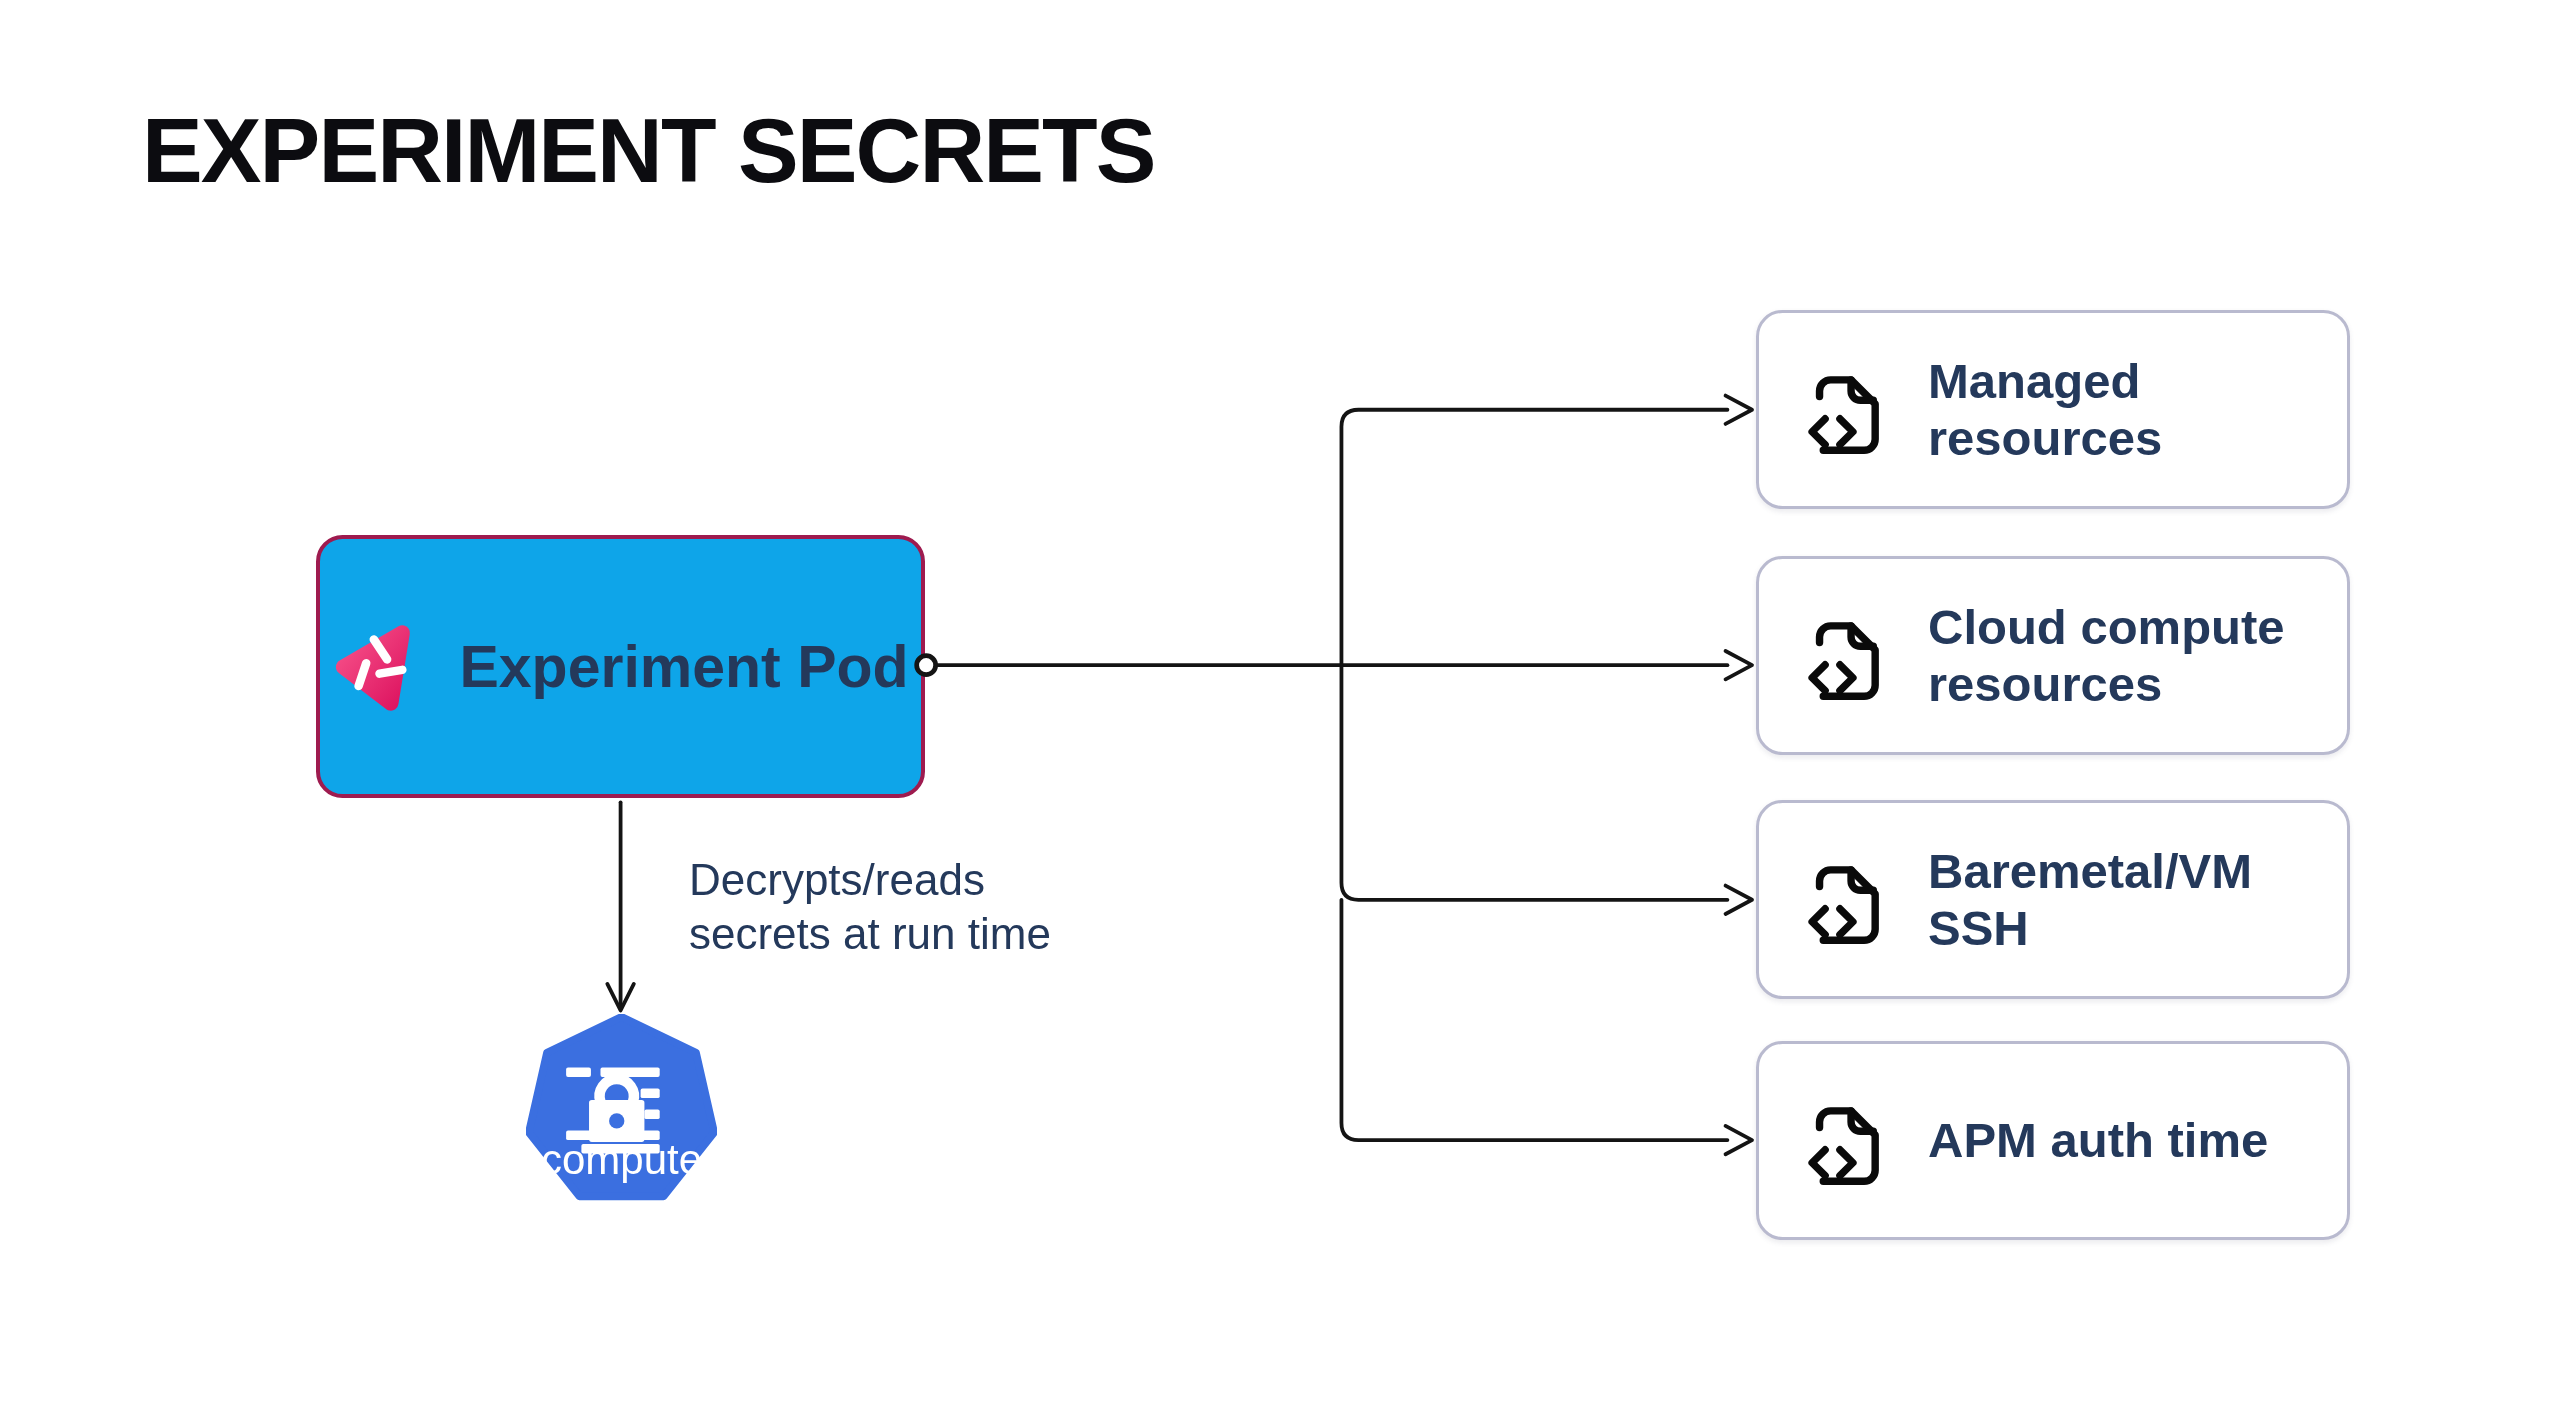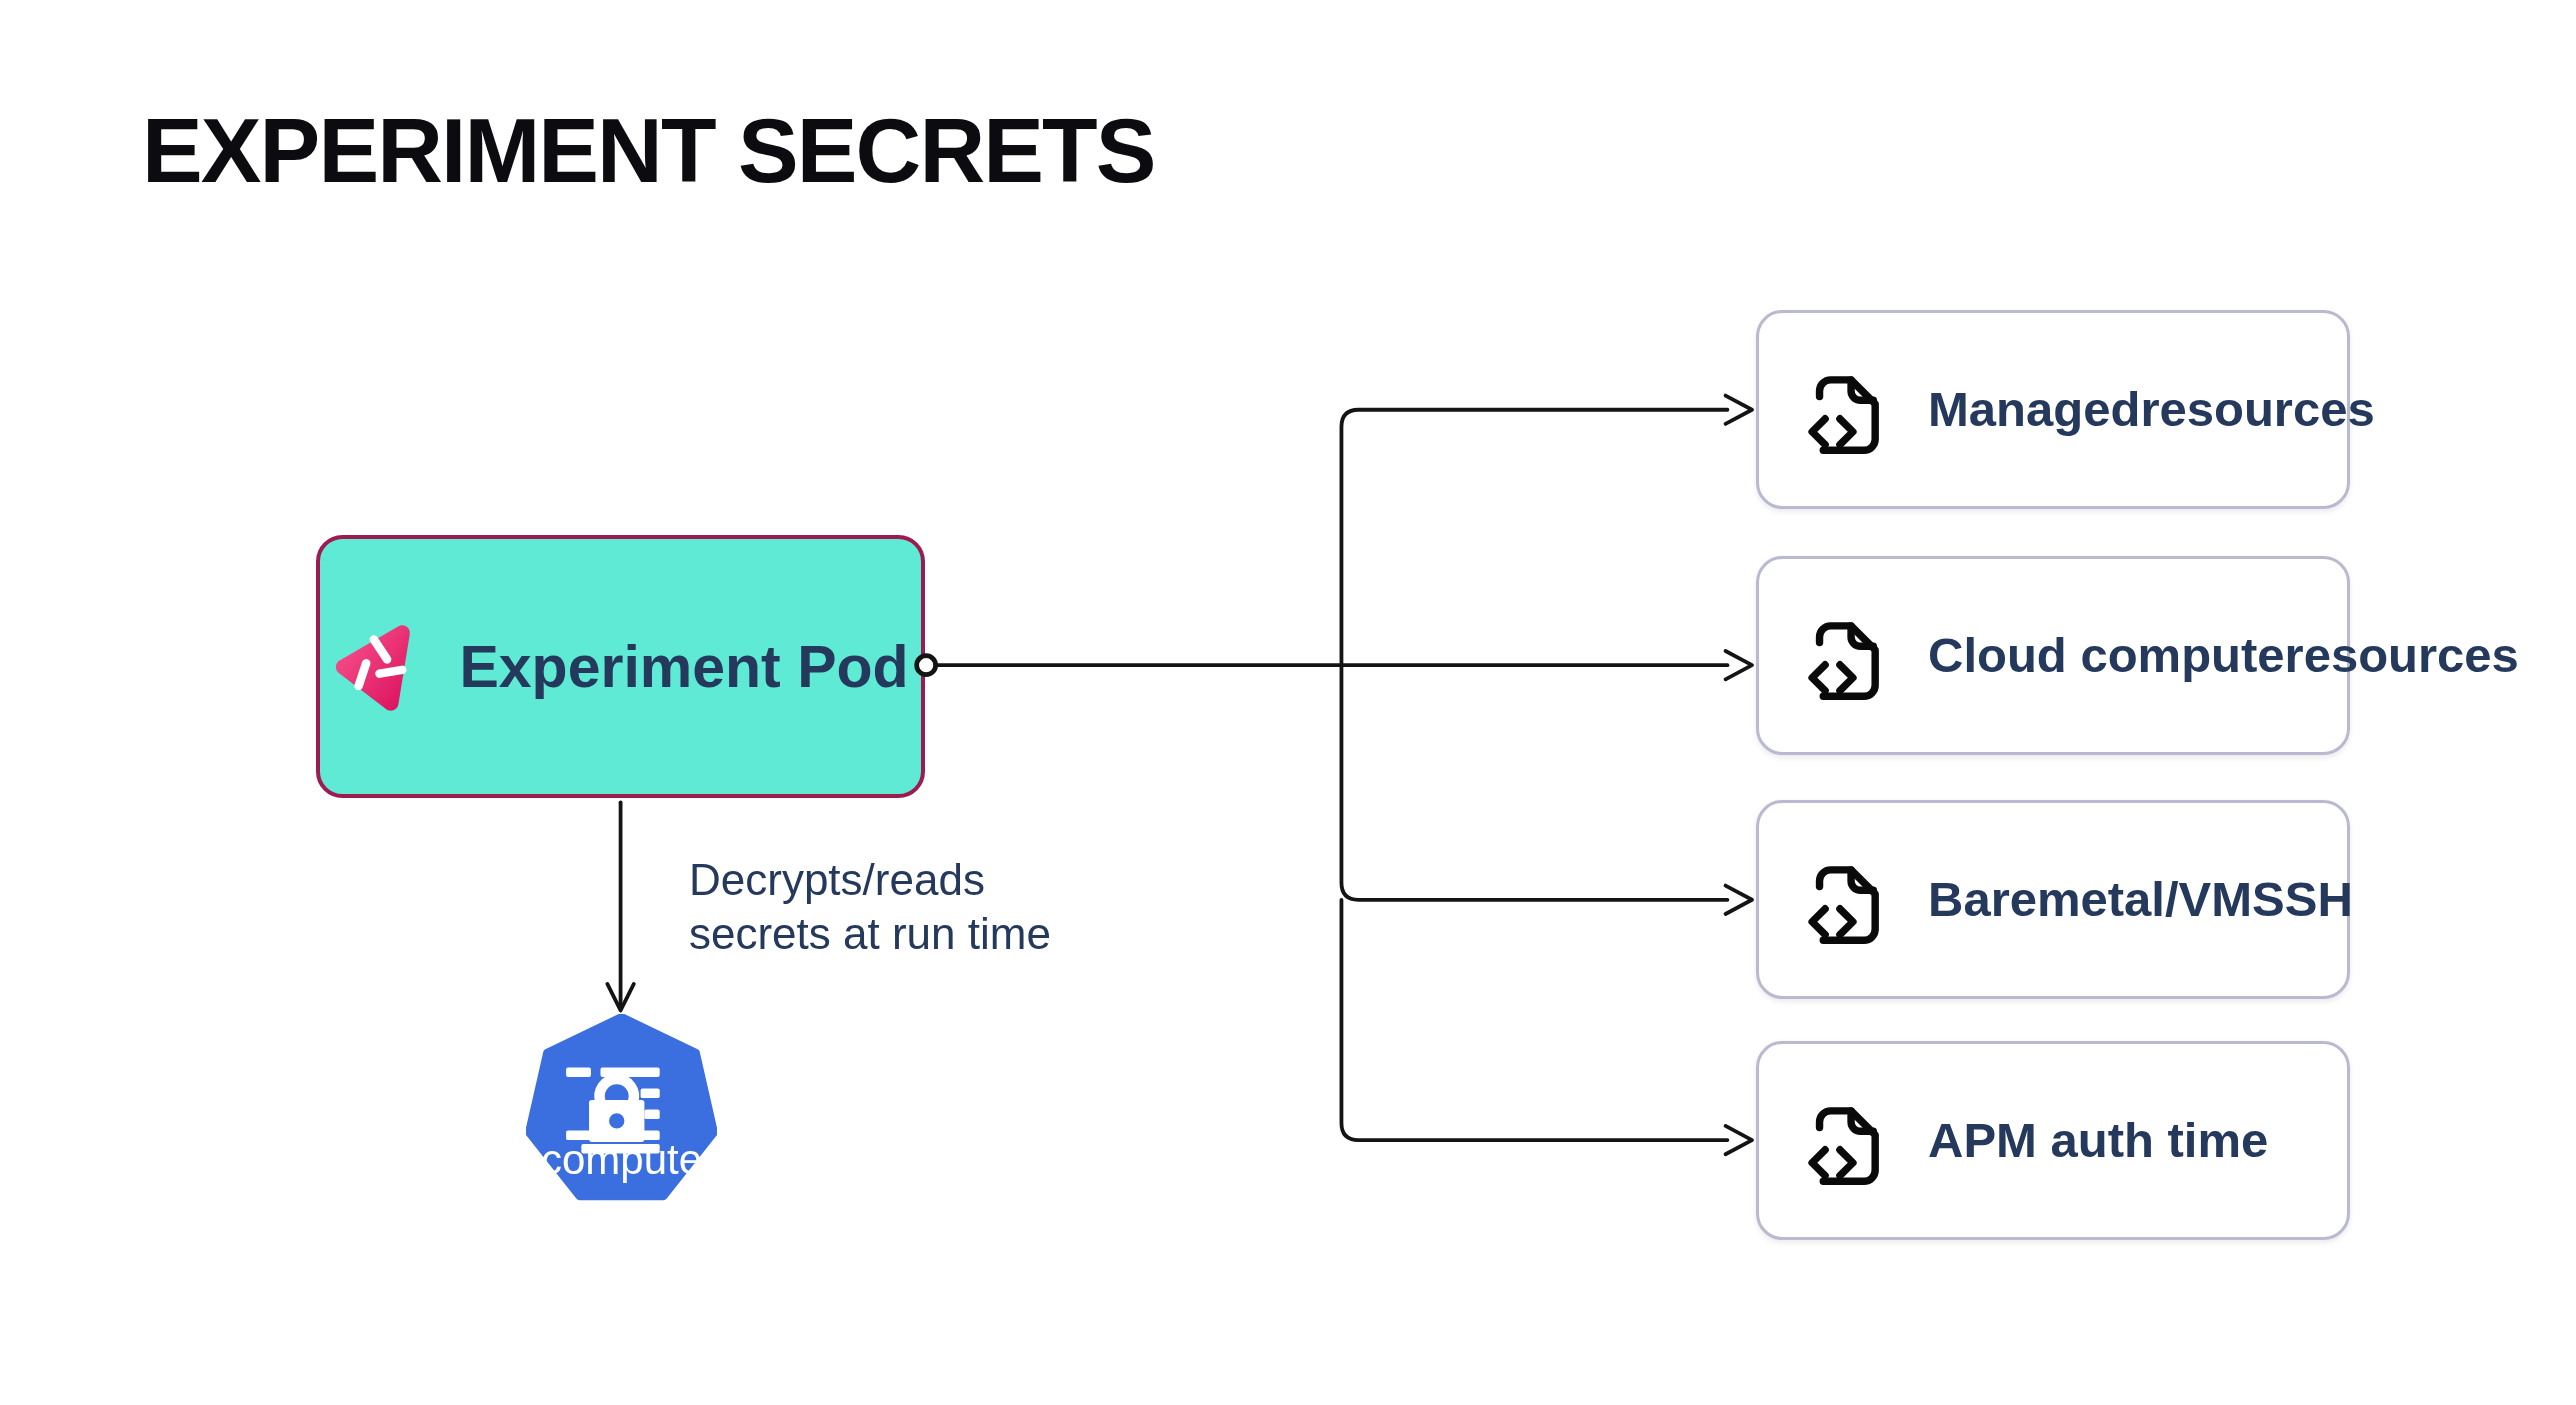--- a/index.html
+++ b/index.html
@@ -7,32 +7,32 @@
          font-family:"Liberation Sans", sans-serif;}
   
   .title{position:absolute;left:134px;top:91px;margin:8px;
          font-size:91px;font-weight:bold;letter-spacing:-1.9px;color:#0c0c10;}
   
   .connectors{position:absolute;left:0;top:0;width:2576px;height:1406px;
               pointer-events:none;z-index:4;}
   
   .pod{position:absolute;left:316px;top:535px;width:609px;height:263px;
        box-sizing:border-box;border:4.7px solid var(--accent,#9E1B4F);border-radius:26.5px;
-       background:#5eead4;display:flex;align-items:center;justify-content:center;
+       background:#0ea5e9;display:flex;align-items:center;justify-content:center;
        gap:32px;z-index:2;}
   .podlogo{width:95px;height:102px;flex:0 0 auto;}
   .podlabel{font-size:59px;font-weight:bold;color:var(--navy,#24395B);white-space:nowrap;}
   
   .target{position:absolute;left:1756px;width:594px;height:199px;box-sizing:border-box;
           border:3.8px solid var(--nodeborder,#B9BACF);border-radius:26.5px;background:#fff;
           display:flex;align-items:center;gap:38px;padding-left:42px;z-index:2;
           box-shadow:0 2.8px 5.7px rgba(70,70,100,0.10);}
   .t0{top:310px;} .t1{top:556px;gap:38px;} .t2{top:800px;} .t3{top:1041px;}
   .fileicon{width:89px;height:89px;flex:0 0 auto;}
-  .tlabel{display:flex;flex-direction:row;font-size:49px;font-weight:bold;
+  .tlabel{display:flex;flex-direction:column;font-size:49px;font-weight:bold;
           line-height:1.16;color:var(--navy,#24395B);white-space:nowrap;}
   
   .note{position:absolute;left:689px;top:853px;font-size:44px;line-height:1.22;
         color:var(--navy,#24395B);z-index:2;}
   
   .secret{position:absolute;left:526px;top:1014px;width:191px;height:191px;z-index:2;}
   .secret svg{width:191px;height:191px;display:block;}
   .secretlabel{position:absolute;left:0;right:0;bottom:21px;text-align:center;
                color:#fff;font-size:42px;z-index:3;}
 </style>

